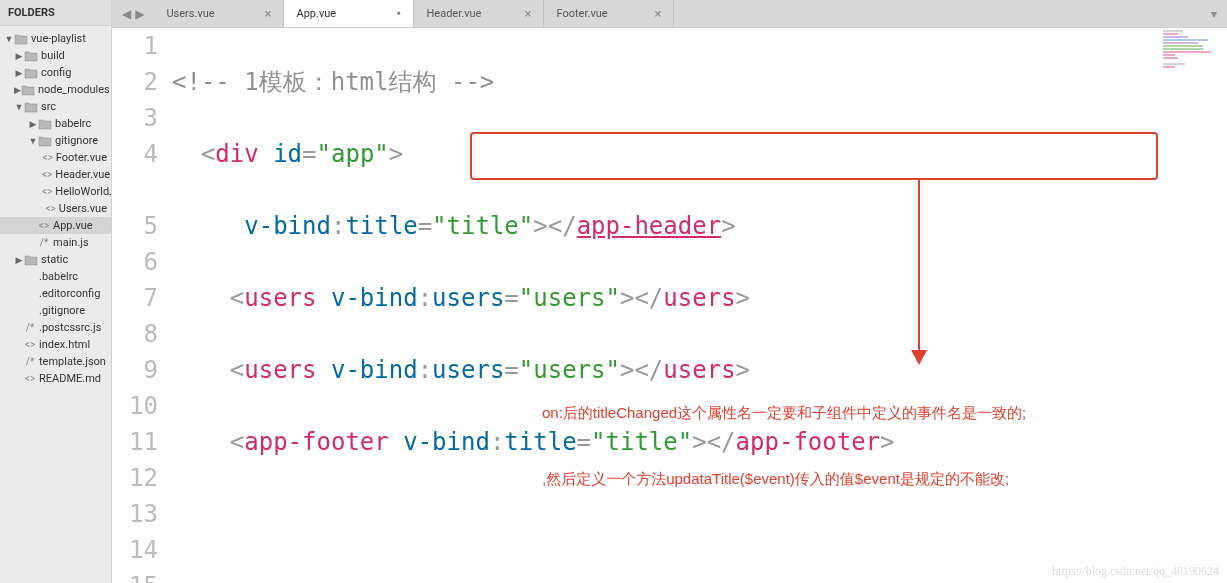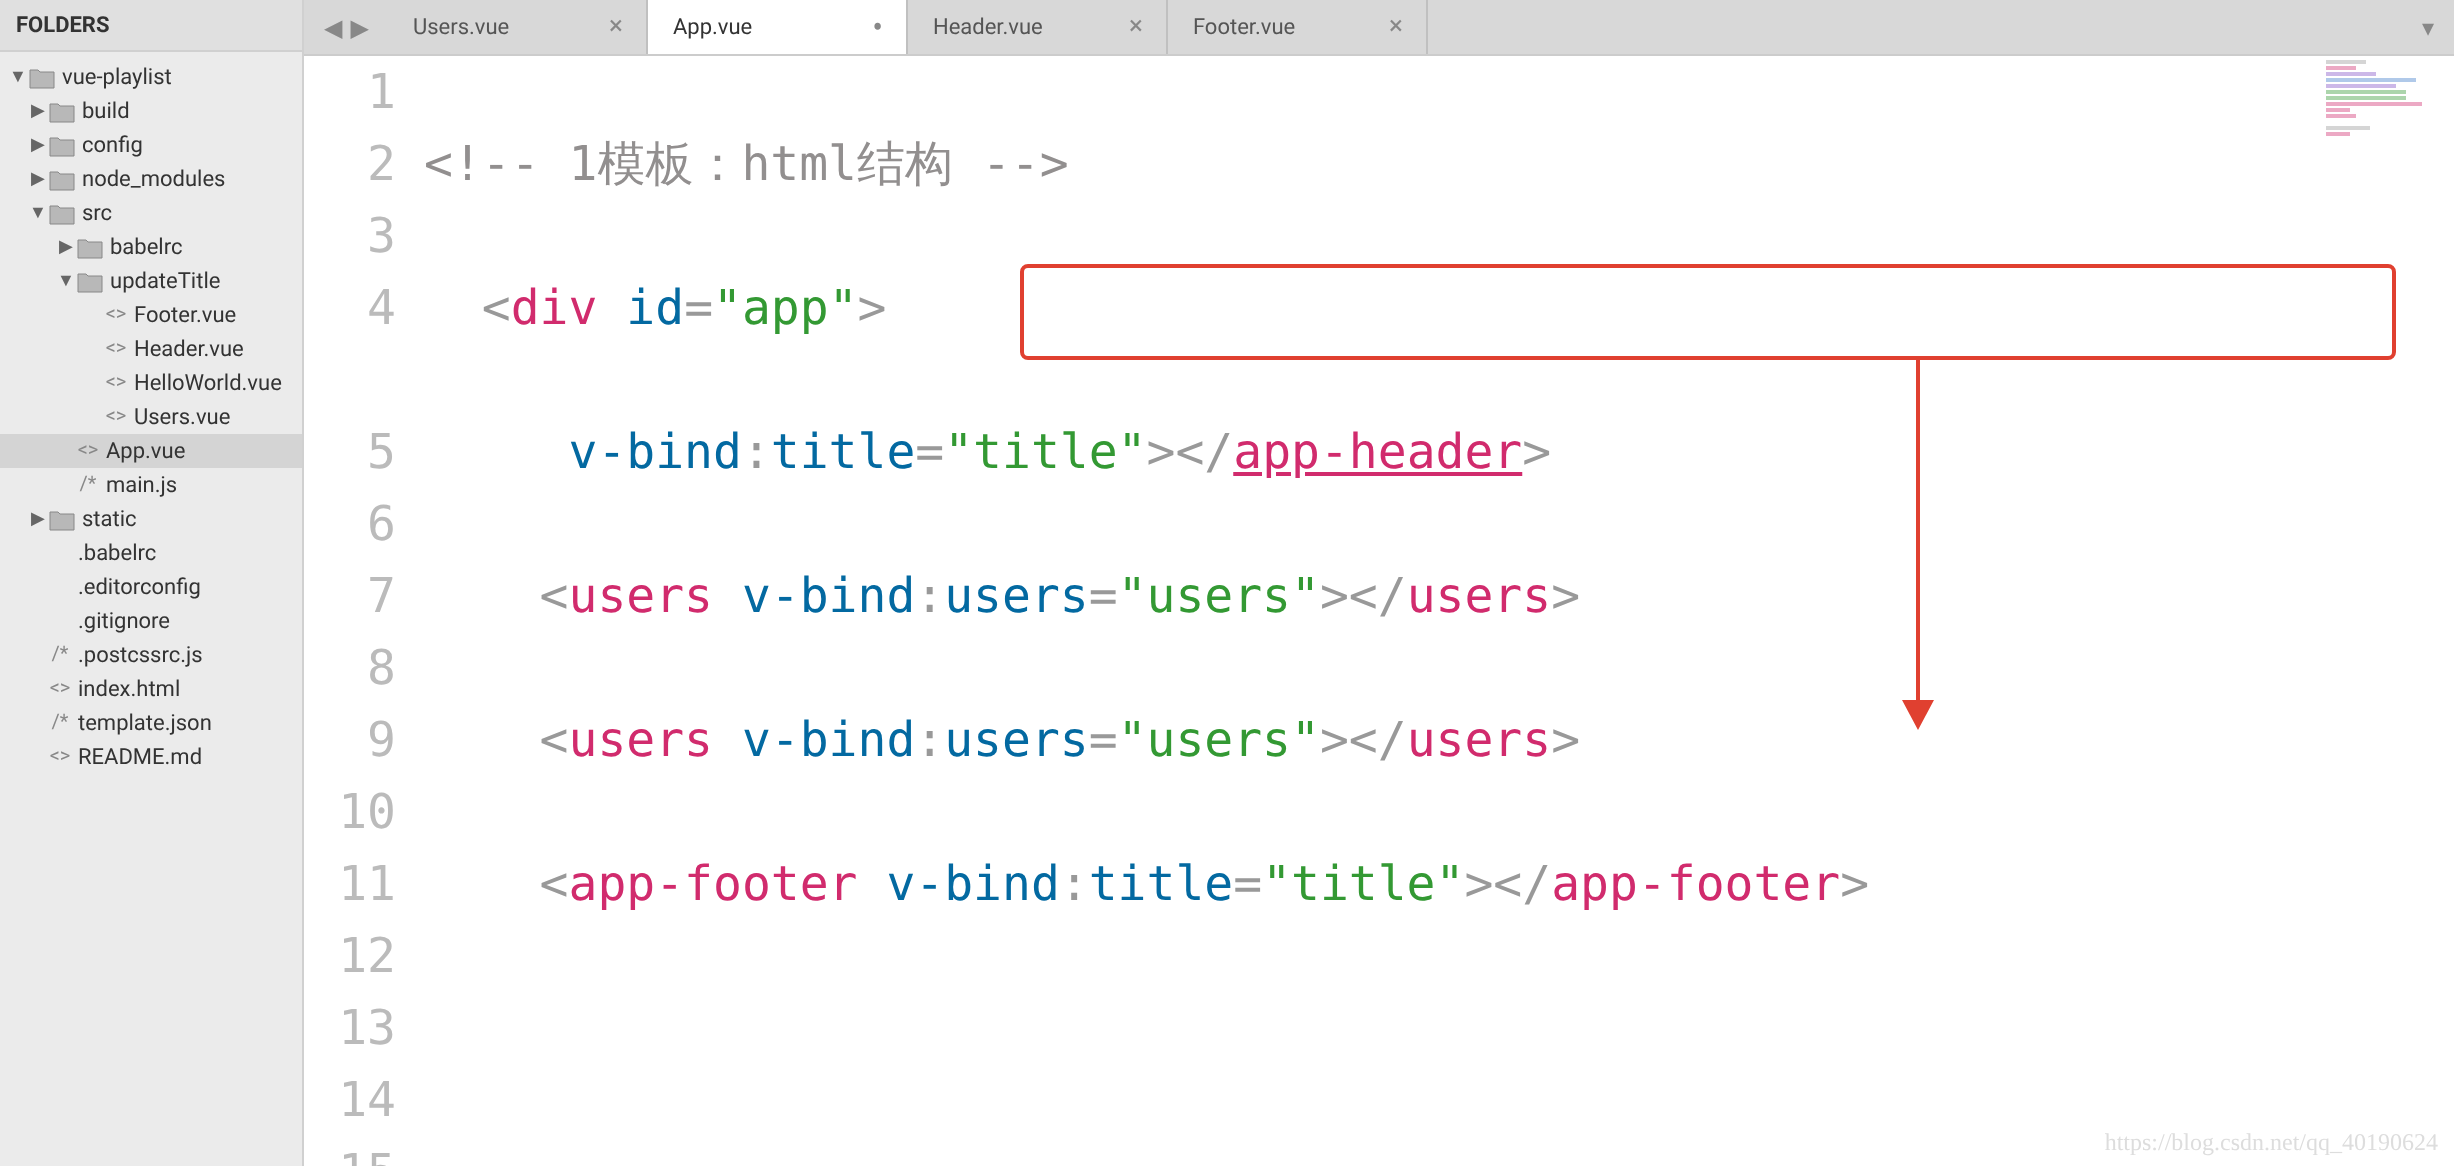--- a/index.html
+++ b/index.html
@@ -1,18 +1,18 @@
 <!DOCTYPE html>
 <html><head>
 <meta charset="utf-8">
 <style>
 *{box-sizing:border-box;margin:0;padding:0}
 body{font-family:-apple-system,BlinkMacSystemFont,"Segoe UI",Roboto,sans-serif;font-size:12px;background:#fff;overflow:hidden;width:1227px;height:583px;position:relative}
 .container{display:flex;height:100%}
-.sidebar{width:152px;background:#ebebeb;border-right:1px solid #d0d0d0;display:flex;flex-direction:column}
+.sidebar{width:112px;background:#ebebeb;border-right:1px solid #d0d0d0;display:flex;flex-direction:column}
 .sidebar-header{font-weight:bold;font-size:11px;padding:6px 8px;color:#333;background:#e0e0e0;border-bottom:1px solid #d0d0d0}
 .tree{padding:4px 0;font-size:11px;color:#333;overflow:hidden}
 .tree-item{display:flex;align-items:center;padding:2px 4px;white-space:nowrap;cursor:default}
 .tree-item.active{background:#d4d4d4}
 .arrow{width:10px;display:inline-block;text-align:center;color:#666;font-size:9px}
 .folder-icon{width:14px;height:12px;margin-right:3px;display:inline-block}
 .folder-icon svg{display:block}
 .file-icon{width:12px;text-align:center;margin-right:3px;color:#888;font-size:10px}
 .indent-1{padding-left:14px}
 .indent-2{padding-left:28px}
@@ -105,21 +105,21 @@
           </span>
           <span>babelrc</span>
         </div>
         <div class="tree-item indent-2">
           <span class="arrow">▼</span>
           <span class="folder-icon">
             <svg width="14" height="12" viewBox="0 0 14 12">
               <path d="M1 2h4l1 1h7v8H1z" fill="#b8b8b8" stroke="#888" stroke-width="0.5"></path>
             </svg>
           </span>
-          <span>updateTitle</span>
+          <span>gitignore</span>
         </div>
         <div class="tree-item indent-3">
           <span class="arrow"></span>
           <span class="file-icon">&lt;&gt;</span>
           <span>Footer.vue</span>
         </div>
         <div class="tree-item indent-3">
           <span class="arrow"></span>
           <span class="file-icon">&lt;&gt;</span>
           <span>Header.vue</span>
@@ -249,20 +249,24 @@
 
 
 
 
 
         <div class="highlight-box" style="left:298px;top:104px;width:688px;height:48px"></div>
         <svg class="arrow-svg" style="left:727px;top:152px;width:40px;height:185px">
           <line x1="20" y1="0" x2="20" y2="175" stroke="#e04030" stroke-width="2"></line>
           <polygon points="20,185 12,170 28,170" fill="#e04030"></polygon>
         </svg>
+        <div class="annotation" style="left:370px;top:330px">
+          <div>on:后的titleChanged这个属性名一定要和子组件中定义的事件名是一致的;</div>
+          <div>,然后定义一个方法updataTitle($event)传入的值$event是规定的不能改;</div>
+        </div>
       </div>
     </div>
     <div class="minimap">
       <div class="minimap-line">
           <div class="minimap-chunk" style="width:20px;background:#999"></div>
         </div>
       <div class="minimap-line">
           <div class="minimap-chunk" style="width:15px;background:#d12b6d"></div>
         </div>
       <div class="minimap-line">

